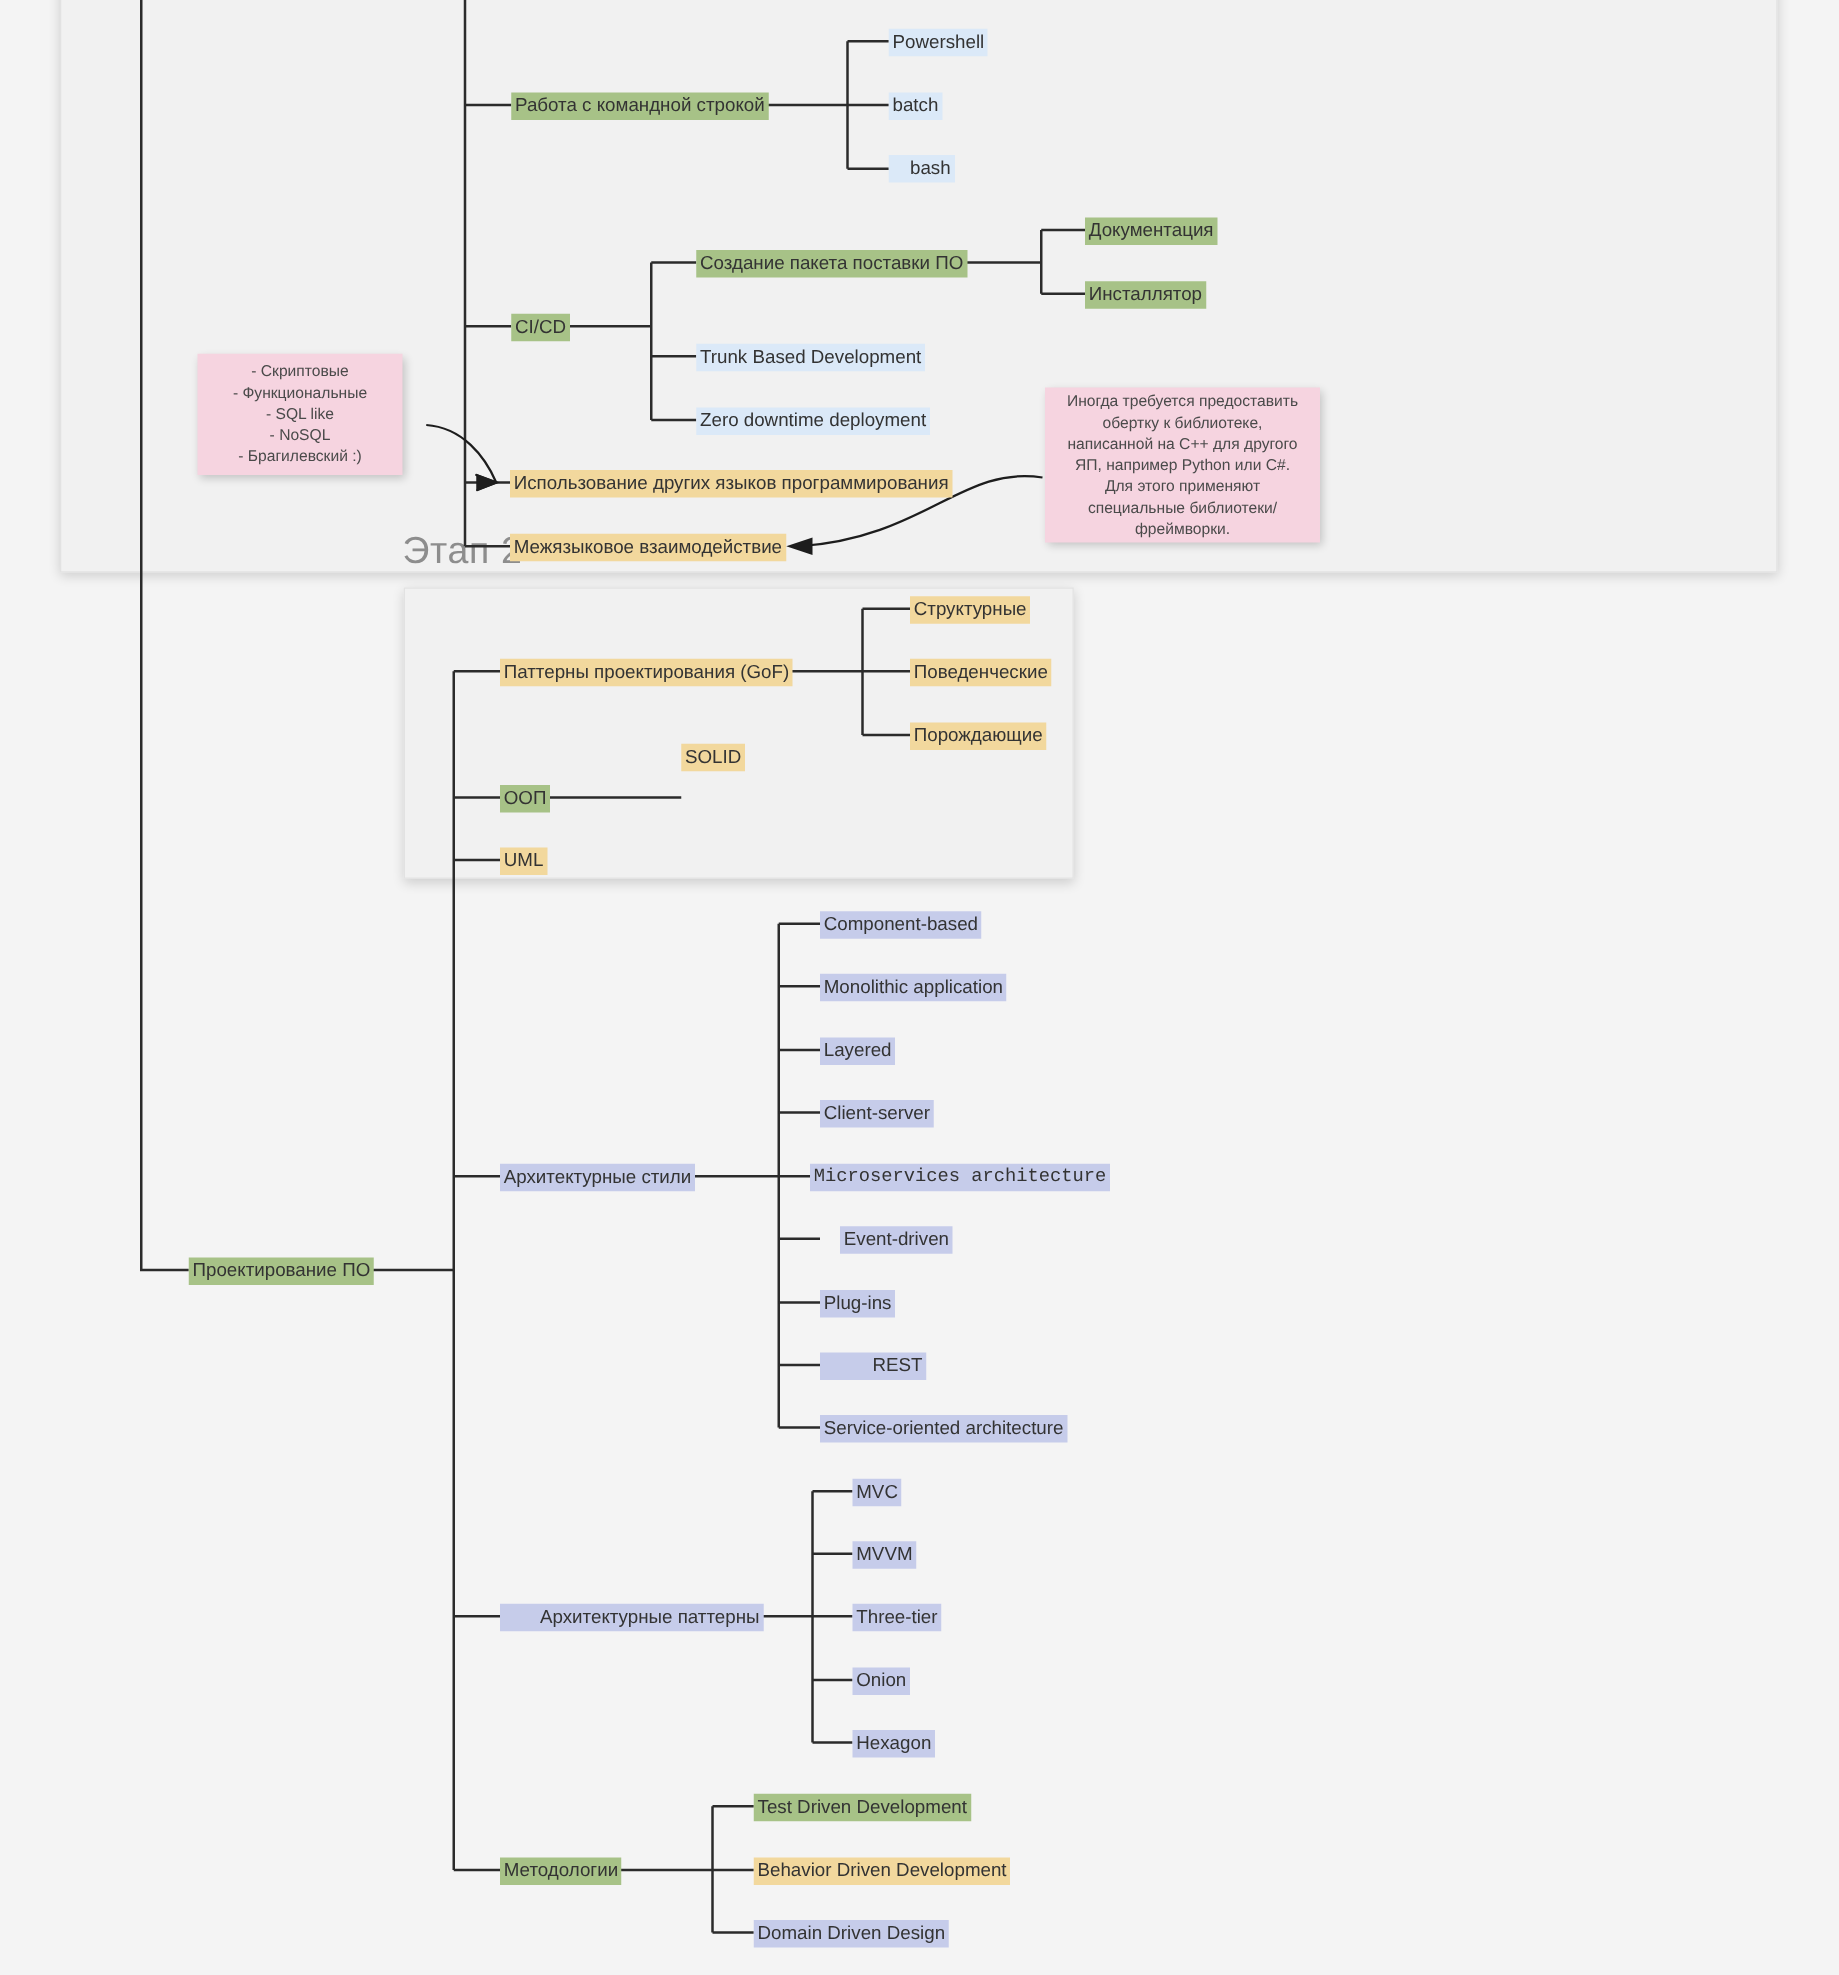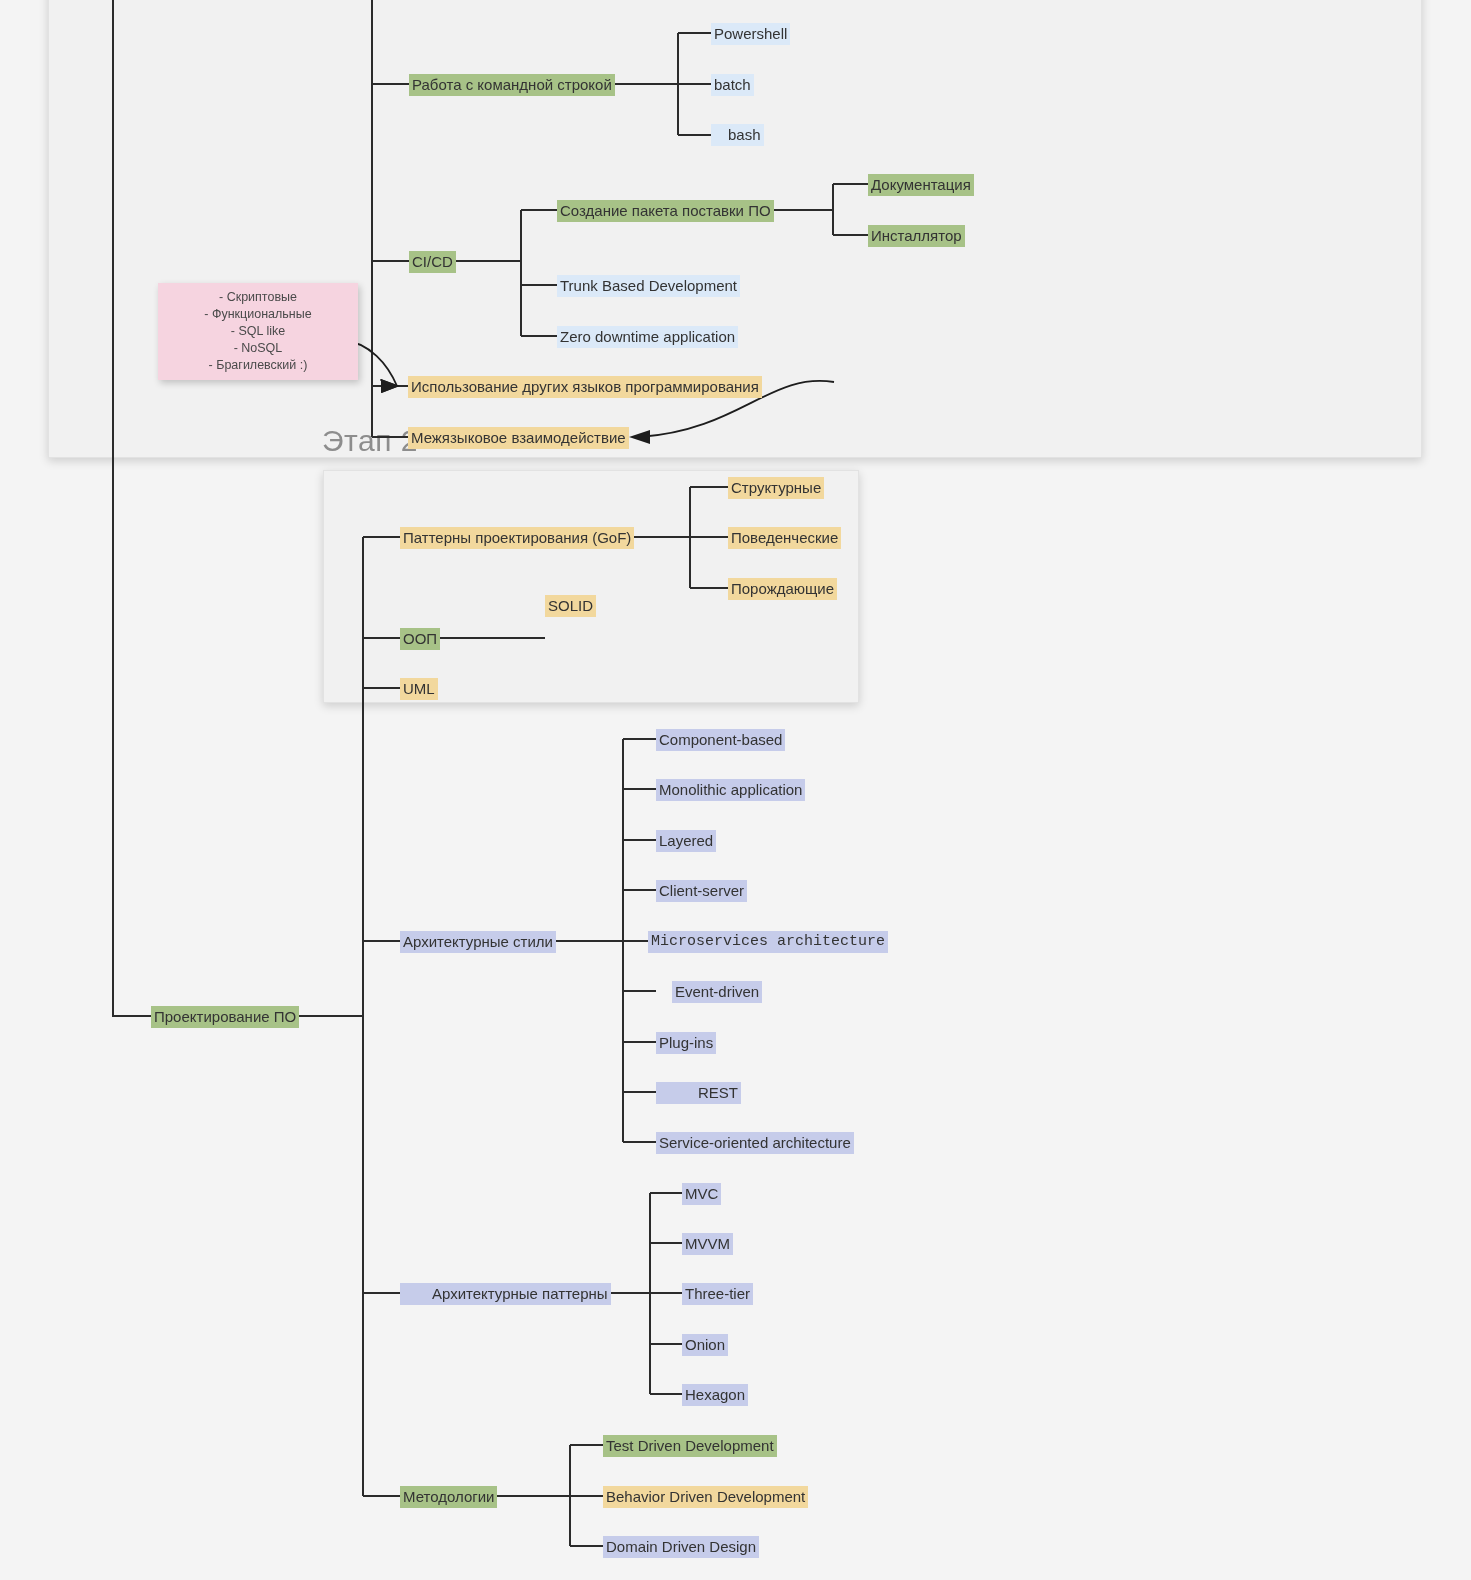--- a/index.html
+++ b/index.html
@@ -54,21 +54,21 @@
     position:absolute;
     background:#f6d4e0;
     color:#4a4a4a;
     font-size:12.5px;
     line-height:17px;
     text-align:center;
     padding:10px 12px;
     box-sizing:border-box;
     box-shadow:2px 3px 7px rgba(0,0,0,.20);
   }
-  #note-left{left:158px;top:283px;width:200px;height:97px;
+  #note-left{left:158px;top:283px;width:164px;height:97px;
     display:flex;flex-direction:column;justify-content:center;}
   #note-right{left:836px;top:310px;width:220px;height:124px;
     display:flex;align-items:center;justify-content:center;}
   .note .ln{display:block;}
 </style>
 </head>
 <body>
 
 <div class="canvas">
 
@@ -163,21 +163,21 @@
   <div class="node hl-green" style="left:409px;top:74px;">Работа с командной строкой</div>
   <div class="node hl-blue" style="left:711px;top:23px;">Powershell</div>
   <div class="node hl-blue" style="left:711px;top:74px;">batch</div>
   <div class="node hl-blue" style="left:711px;top:124px;padding-left:17px;">bash</div>
 
   <div class="node hl-green" style="left:409px;top:251px;">CI/CD</div>
   <div class="node hl-green" style="left:557px;top:200px;">Создание пакета поставки ПО</div>
   <div class="node hl-green" style="left:868px;top:174px;">Документация</div>
   <div class="node hl-green" style="left:868px;top:225px;">Инсталлятор</div>
   <div class="node hl-blue" style="left:557px;top:275px;">Trunk Based Development</div>
-  <div class="node hl-blue" style="left:557px;top:326px;">Zero downtime application</div>
+  <div class="node hl-blue" style="left:557px;top:326px;">Zero downtime deployment</div>
 
   <div class="node hl-orange" style="left:408px;top:376px;">Использование других языков программирования</div>
   <div class="node hl-orange" style="left:408px;top:427px;">Межязыковое взаимодействие</div>
 
   <div class="node hl-orange" style="left:400px;top:527px;">Паттерны проектирования (GoF)</div>
   <div class="node hl-orange" style="left:728px;top:477px;">Структурные</div>
   <div class="node hl-orange" style="left:728px;top:527px;">Поведенческие</div>
   <div class="node hl-orange" style="left:728px;top:578px;">Порождающие</div>
   <div class="node hl-green" style="left:400px;top:628px;">ООП</div>
   <div class="node hl-orange" style="left:545px;top:595px;">SOLID</div>
@@ -210,14 +210,17 @@
   <div class="node hl-lav" style="left:603px;top:1536px;">Domain Driven Design</div>
 
   <div class="note" id="note-left">
     <span class="ln">- Скриптовые</span>
     <span class="ln">- Функциональные</span>
     <span class="ln">- SQL like</span>
     <span class="ln">- NoSQL</span>
     <span class="ln">- Брагилевский :)</span>
   </div>
 
+  <div class="note" id="note-right">
+    <span>Иногда требуется предоставить обертку к библиотеке, написанной на C++ для другого ЯП, например Python или C#. Для этого применяют специальные библиотеки/фреймворки.</span>
+  </div>
 
 </div>
 
 </body></html>

